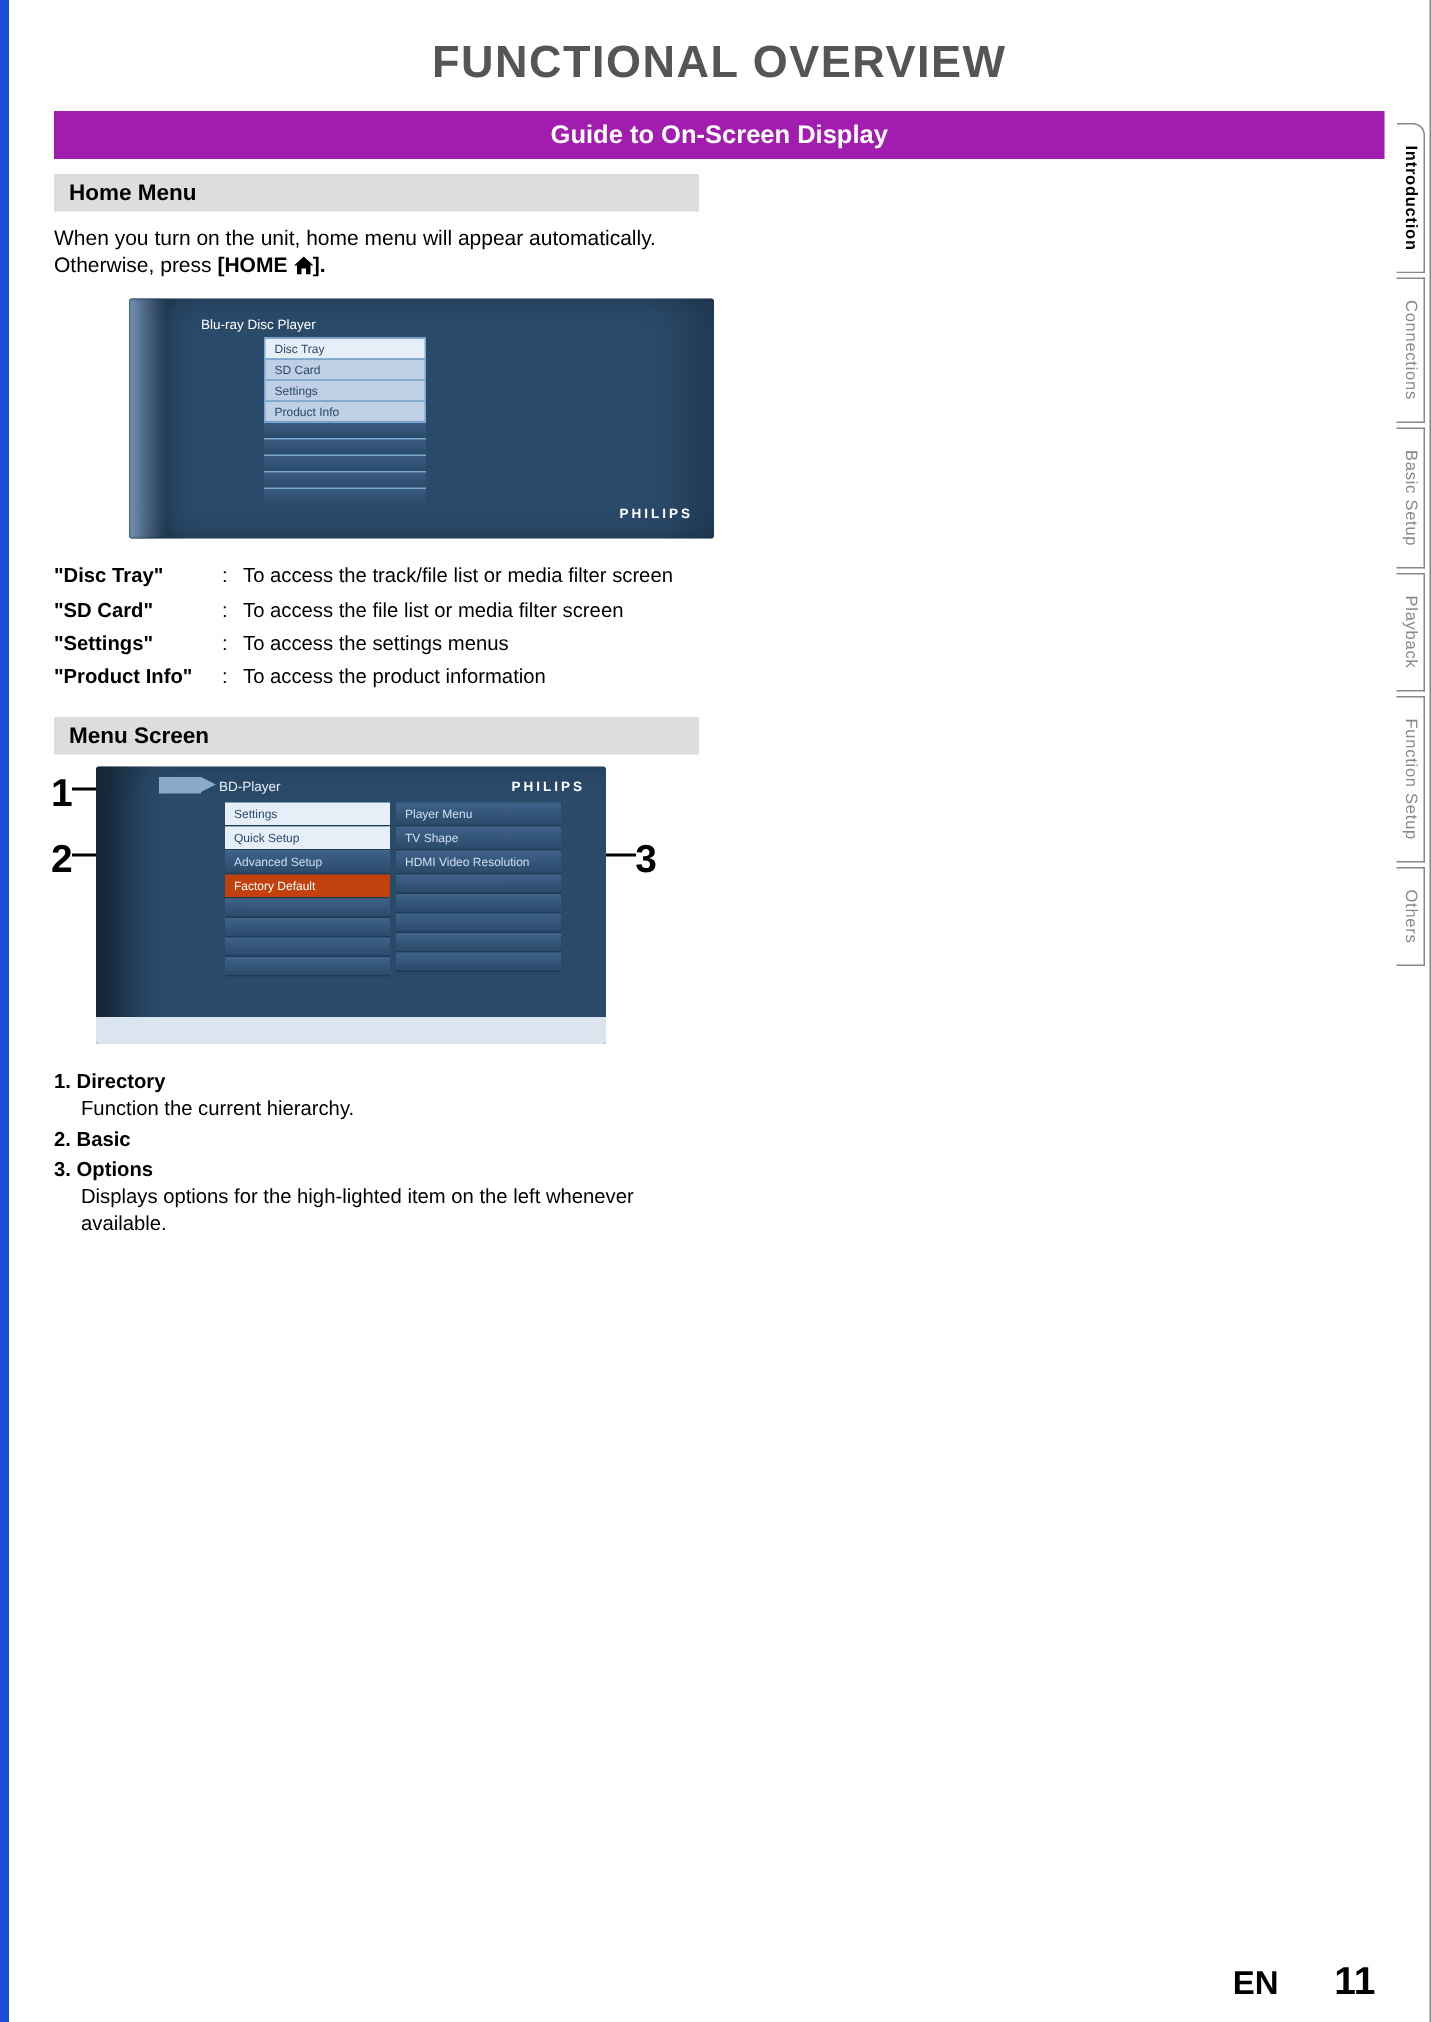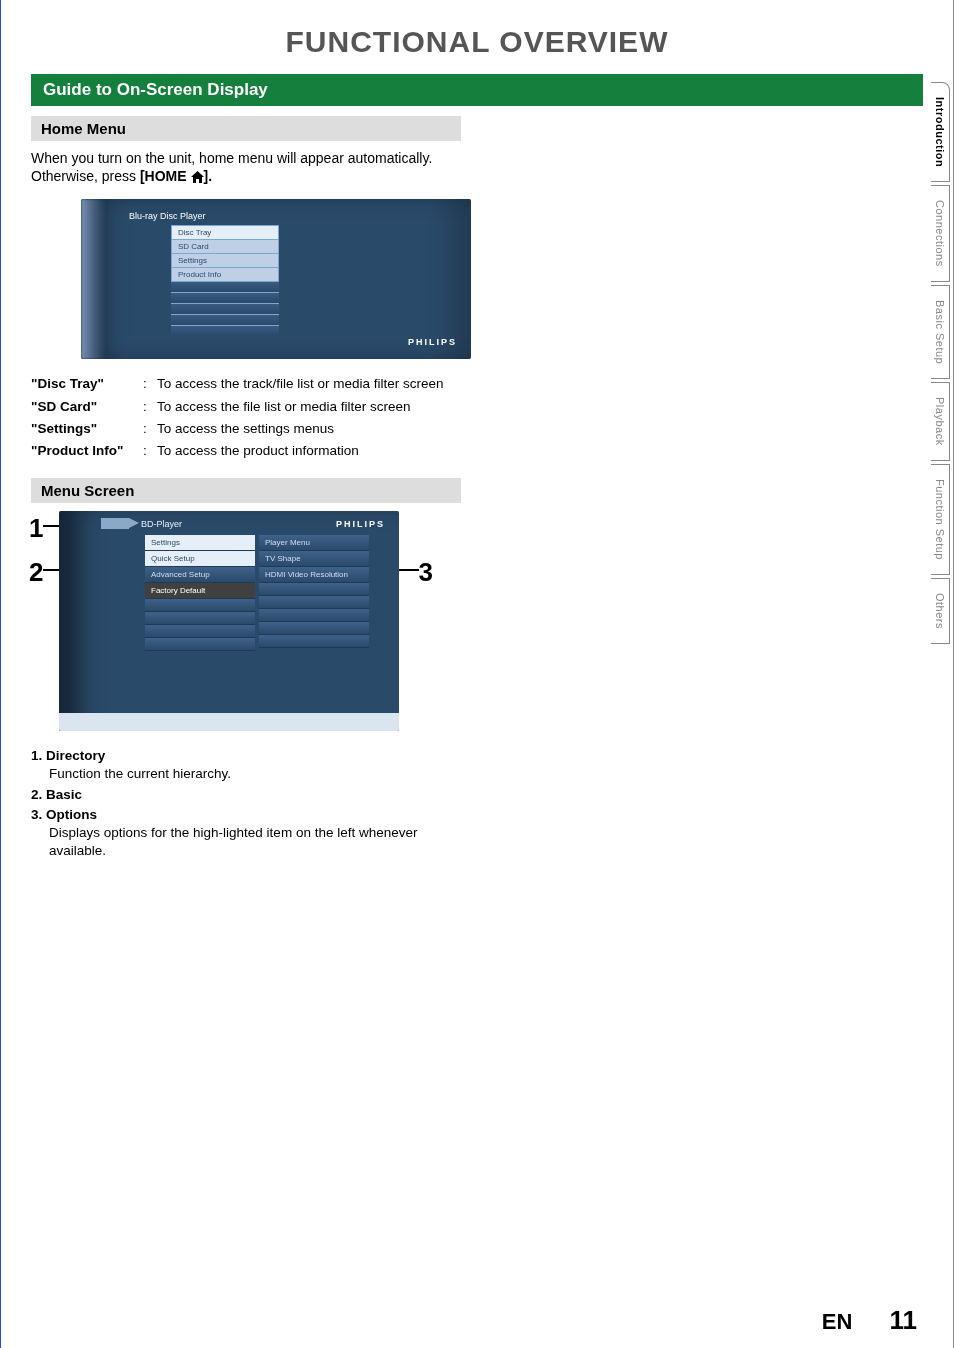--- a/index.html
+++ b/index.html
@@ -5,43 +5,44 @@
     * { box-sizing: border-box; margin: 0; padding: 0; }
     body {
       width: 954px;
       height: 1348px;
       font-family: "Segoe UI", Arial, sans-serif;
       color: #000;
       position: relative;
       background: #fff;
     }
     .page-wrap {
-      border-left: 1px solid #1d4ed8;
+      border-left: 6px solid #1d4ed8;
       border-right: 1px solid #888;
       padding: 20px 30px 10px 30px;
       height: 100%;
       display: flex;
       flex-direction: column;
       position: relative;
     }
     .main-title {
       font-size: 30px;
       font-weight: bold;
       letter-spacing: 1px;
       text-align: center;
       color: #555;
       margin: 5px 0 15px 0;
     }
     .section-bar {
-      background: #15803d;
+      background: #a21caf;
       color: #fff;
       font-weight: bold;
       font-size: 17px;
       padding: 6px 12px;
       margin-bottom: 10px;
+      text-align: center;
     }
     .columns { display: flex; }
     .col-left { width: 430px; }
     .subheading {
       background: #ddd;
       font-weight: bold;
       font-size: 15px;
       padding: 4px 10px;
       margin-bottom: 8px;
     }
@@ -77,34 +78,34 @@
     
     .defs { font-size: 13.5px; margin-bottom: 18px; }
     .def-row { display:flex; margin-bottom:4px; line-height:1.35;}
     .def-term { font-weight:bold; width: 112px; }
     .def-colon { width:14px; text-align:left; }
     .def-desc { flex:1; }
 
     
     .menu-figure-wrap { position: relative; margin: 8px 0 16px 0; width: 400px; }
     .menu-figure {
-      width: 340px; height: 220px; margin-left: 28px;
+      width: 340px; height: 185px; margin-left: 28px;
       background: #2a4a6a; position:relative; border-radius:2px; overflow:hidden;
       box-shadow: inset 30px 0 25px -10px rgba(0,0,0,.5);
     }
     .menu-figure .crumb { color:#e6eef7; font-size:9px; position:absolute; left:82px; top:8px;}
     .menu-figure .crumb-shape { position:absolute; left:42px; top:7px; width:40px; height:11px; }
     .crumb-shape::before { content:""; position:absolute; left:0; top:0; width:28px; height:11px; background:#8aa8c8;}
     .crumb-shape::after { content:""; position:absolute; left:28px; top:0; border-left:10px solid #8aa8c8; border-top:5.5px solid transparent; border-bottom:5.5px solid transparent;}
     .menu-figure .brand { color:#fff; font-size:9px; font-weight:bold; letter-spacing:2px; position:absolute; right:14px; top:8px;}
     .menu-cols { position:absolute; left:86px; top:24px; display:flex; gap:4px;}
     .menu-cols .stack { width:110px; }
     .menu-cols .stack .row { font-size:8px; padding:3px 6px; color:#cfdff0; background: linear-gradient(#3f628a,#2a4a6a); border-bottom:1px solid #1f3a55;}
     .menu-cols .stack .row.hl { background:#e6eef7; color:#2a4a6a;}
-    .menu-cols .stack .row.red { background:#404040; color:#fff;}
+    .menu-cols .stack .row.red { background:#c2410c; color:#fff;}
     .menu-cols .stack .row.blank { height:13px; }
     .menu-figure .bottom-bar { position:absolute; left:0; right:0; bottom:0; height:18px; background:#dbe5f0;}
     .callout { position:absolute; font-size:26px; font-weight:bold; color:#000;}
     .callout .line { position:absolute; background:#000; height:2px;}
     .c1 { left:-2px; top:2px;}
     .c1 .line { left:14px; top:12px; width:44px;}
     .c2 { left:-2px; top:46px;}
     .c2 .line { left:14px; top:12px; width:100px;}
     .c3 { right:-2px; top:46px;}
     .c3 .line { right:14px; top:12px; width:30px;}

